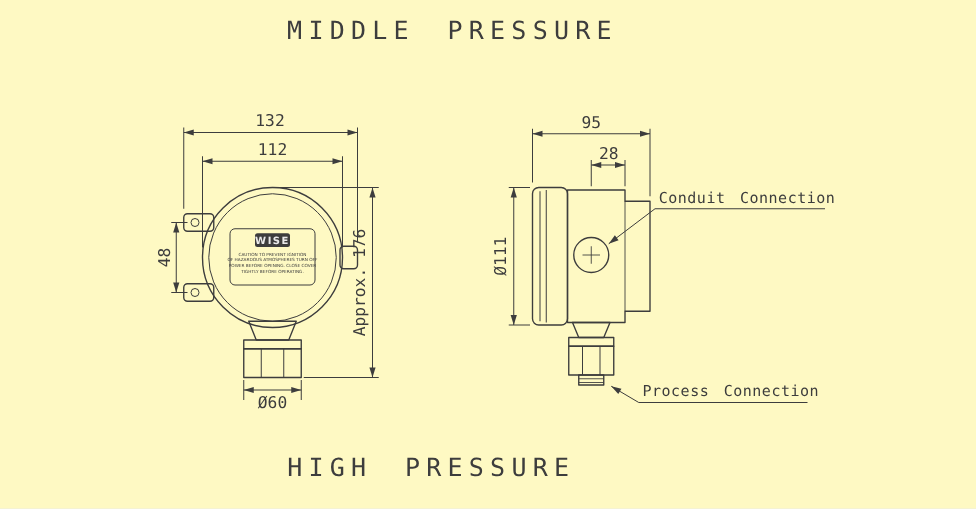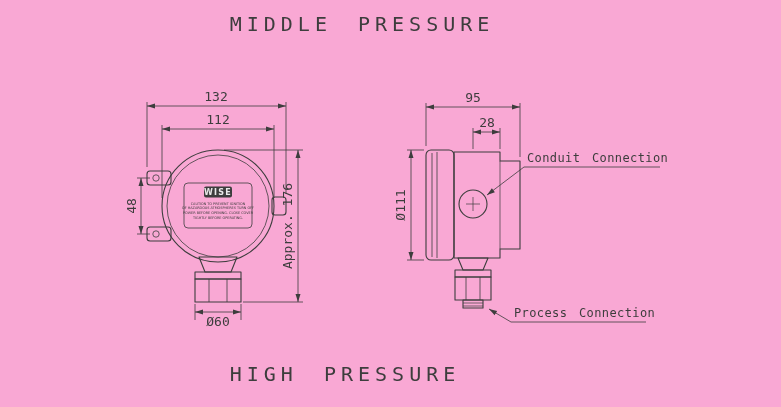--- a/index.html
+++ b/index.html
@@ -1,16 +1,16 @@
 <!DOCTYPE html>
 <html><head>
 <meta charset="utf-8">
 <style>
   html,body{margin:0;padding:0;background:#e9e9e9;}
-  .stage{width:781px;height:407px;background:#f9a8d4;position:relative;overflow:hidden;}
+  .stage{width:781px;height:407px;background:#fef9c3;position:relative;overflow:hidden;}
   svg{display:block;}
   .part{stroke:#3d3d3d;stroke-width:1.1;fill:none;stroke-linejoin:round;stroke-linecap:round;}
   .part2{stroke:#3d3d3d;stroke-width:0.8;fill:none;}
   .thin{stroke:#3d3d3d;stroke-width:0.7;fill:none;}
   .dim{stroke:#3d3d3d;stroke-width:0.8;fill:none;}
   .title-text{font:20px "DejaVu Sans Mono", monospace;fill:#3d3d3d;letter-spacing:5px;word-spacing:9px;}
   .dim-text{font:13px "DejaVu Sans Mono", monospace;fill:#3d3d3d;}
   .ann-text{font:12px "DejaVu Sans Mono", monospace;fill:#3d3d3d;letter-spacing:0.4px;word-spacing:4px;}
   .tiny-text{font:3.4px "DejaVu Sans", sans-serif;fill:#3d3d3d;text-anchor:middle;}
   .brand-text{font:bold 8px "DejaVu Sans", sans-serif;fill:#e9e9e9;letter-spacing:1.2px;text-anchor:middle;}

